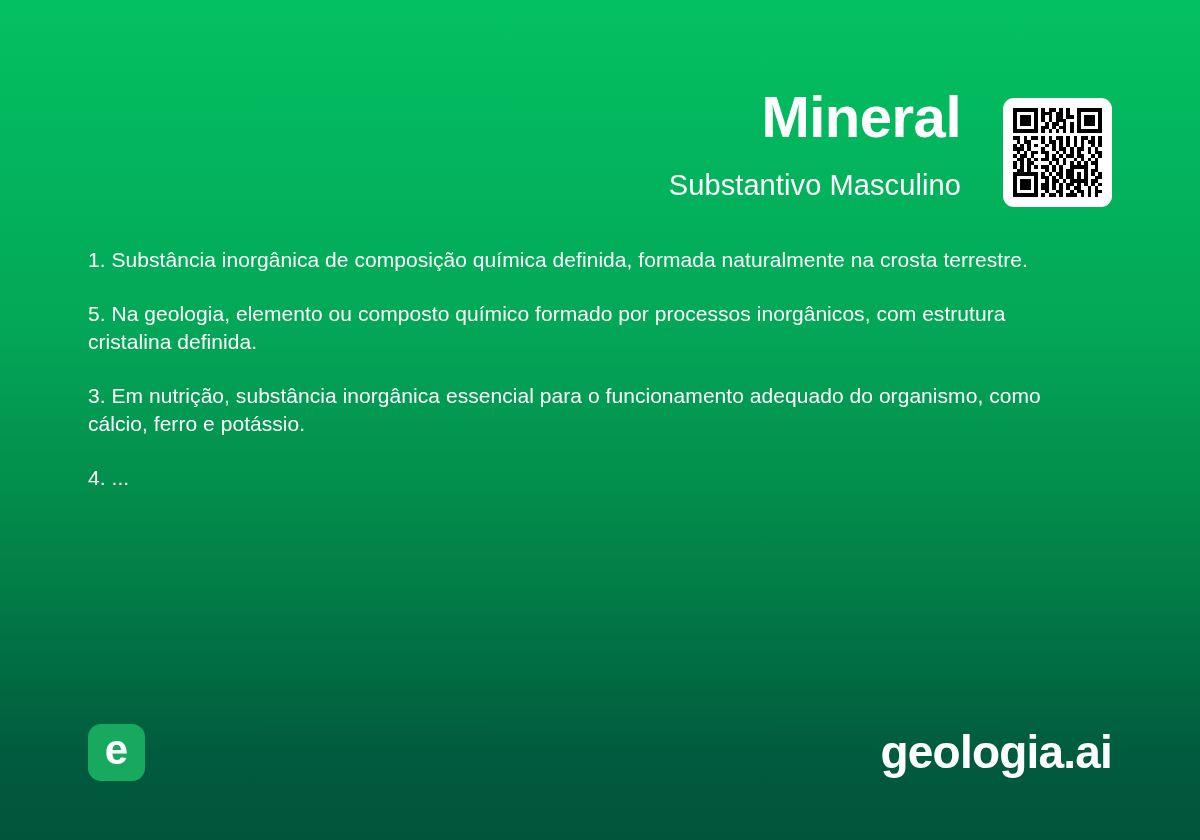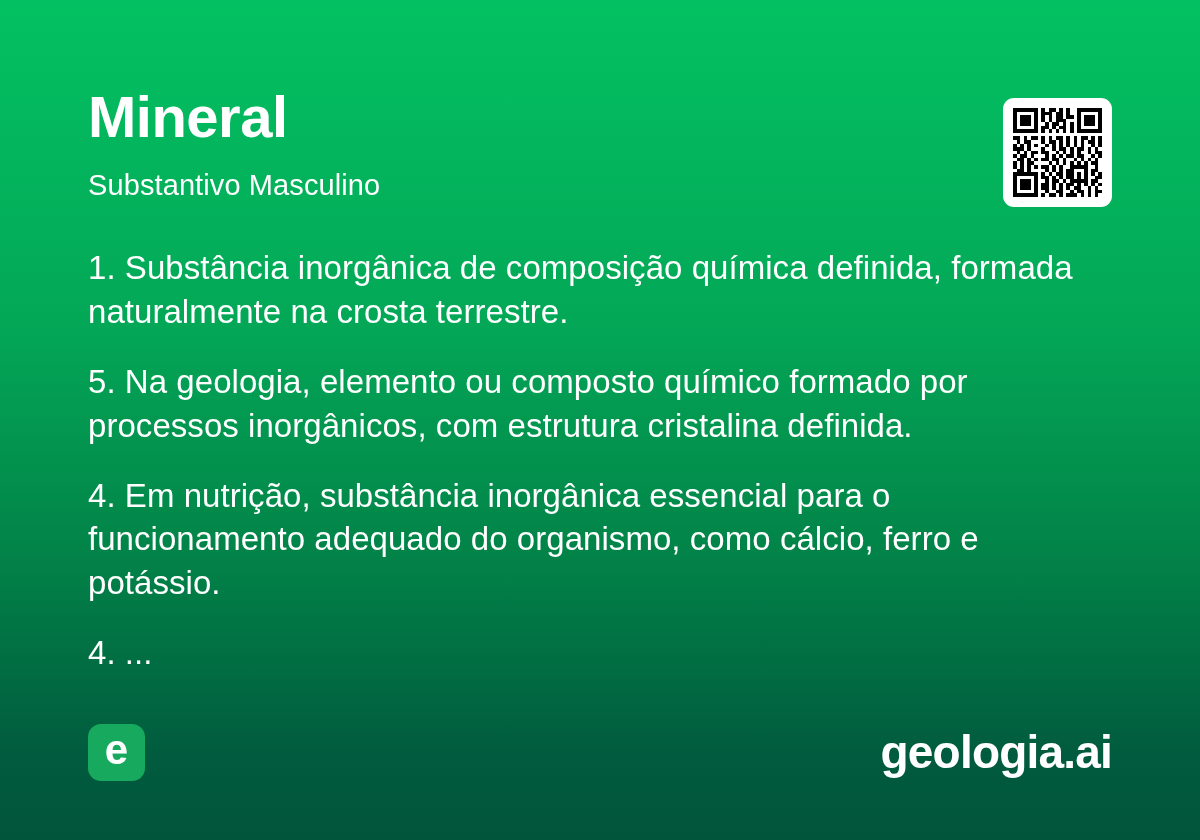--- a/index.html
+++ b/index.html
@@ -19,23 +19,24 @@
     position: relative;
     width: 1200px;
     height: 840px;
     background: linear-gradient(180deg, #03c162 0%, #03a857 38%, #028348 66%, #015b3e 90%, #01553b 100%);
     overflow: hidden;
   }
 
   
   .header {
     position: absolute;
-    left: 88px;
+    left: 81px;
     top: 86px;
     width: 880px;
+    text-align: right;
   }
 
   .word-title {
     font-size: 58px;
     font-weight: bold;
     color: #ffffff;
     line-height: 1.08;
     letter-spacing: -0.5px;
   }
 
@@ -64,21 +65,21 @@
 
   
   .definitions {
     position: absolute;
     left: 88px;
     top: 246px;
     width: 1000px;
   }
 
   .definition {
-    font-size: 33px;
+    font-size: 21px;
     font-weight: normal;
     color: #ffffff;
     line-height: 1.33;
     margin-bottom: 26px;
     letter-spacing: 0.05px;
   }
 
   .definition:last-child { margin-bottom: 0; }
 
   
@@ -318,21 +319,21 @@
         <rect x="17" y="24" width="1" height="1"></rect>
           <rect x="21" y="24" width="1" height="1"></rect>
         <rect x="23" y="24" width="1" height="1"></rect>
       </g>
     </svg>
   </div>
 
   <div class="definitions">
     <p class="definition">1. Substância inorgânica de composição química definida, formada naturalmente na crosta terrestre.</p>
     <p class="definition">5. Na geologia, elemento ou composto químico formado por processos inorgânicos, com estrutura cristalina definida.</p>
-    <p class="definition">4. Em nutrição, substância inorgânica essencial para o funcionamento adequado do organismo, como cálcio, ferro e potássio.</p>
+    <p class="definition">3. Em nutrição, substância inorgânica essencial para o funcionamento adequado do organismo, como cálcio, ferro e potássio.</p>
     <p class="definition">4. ...</p>
   </div>
 
   <div class="footer">
     <div class="brand-mark">
       <span class="brand-mark-letter">e</span>
     </div>
     <div class="brand-wordmark">geologia.ai</div>
   </div>
 

